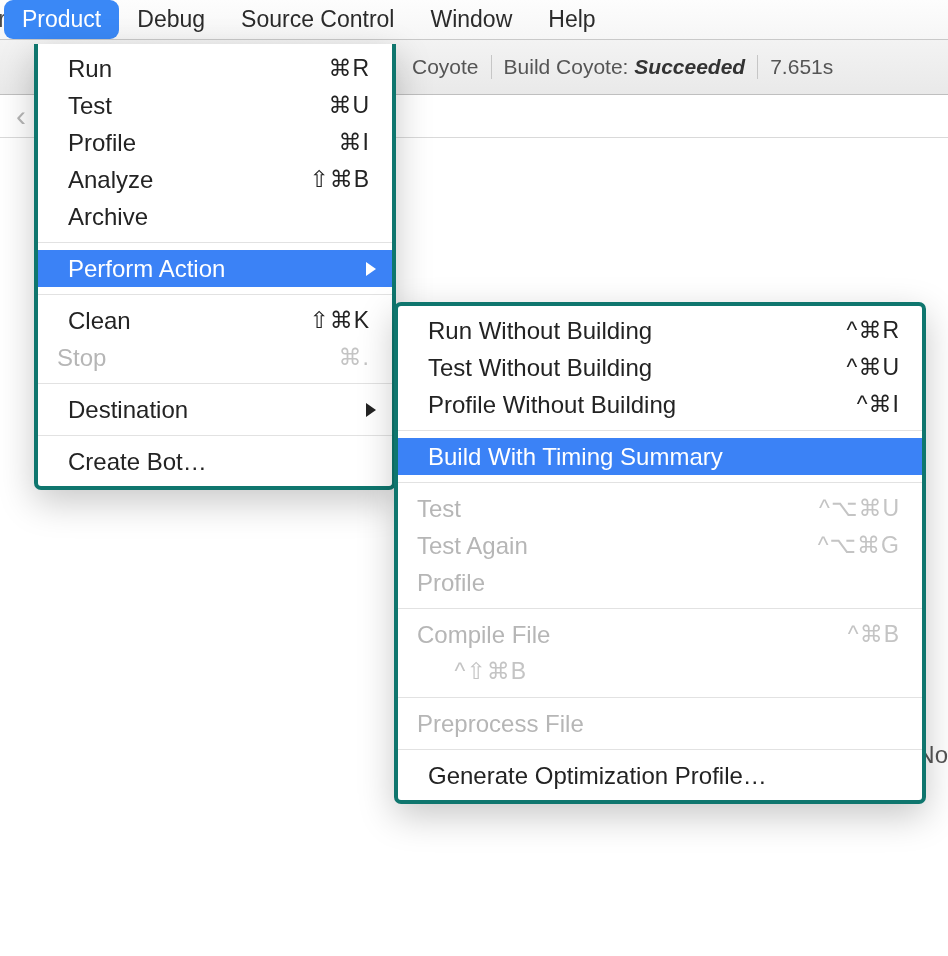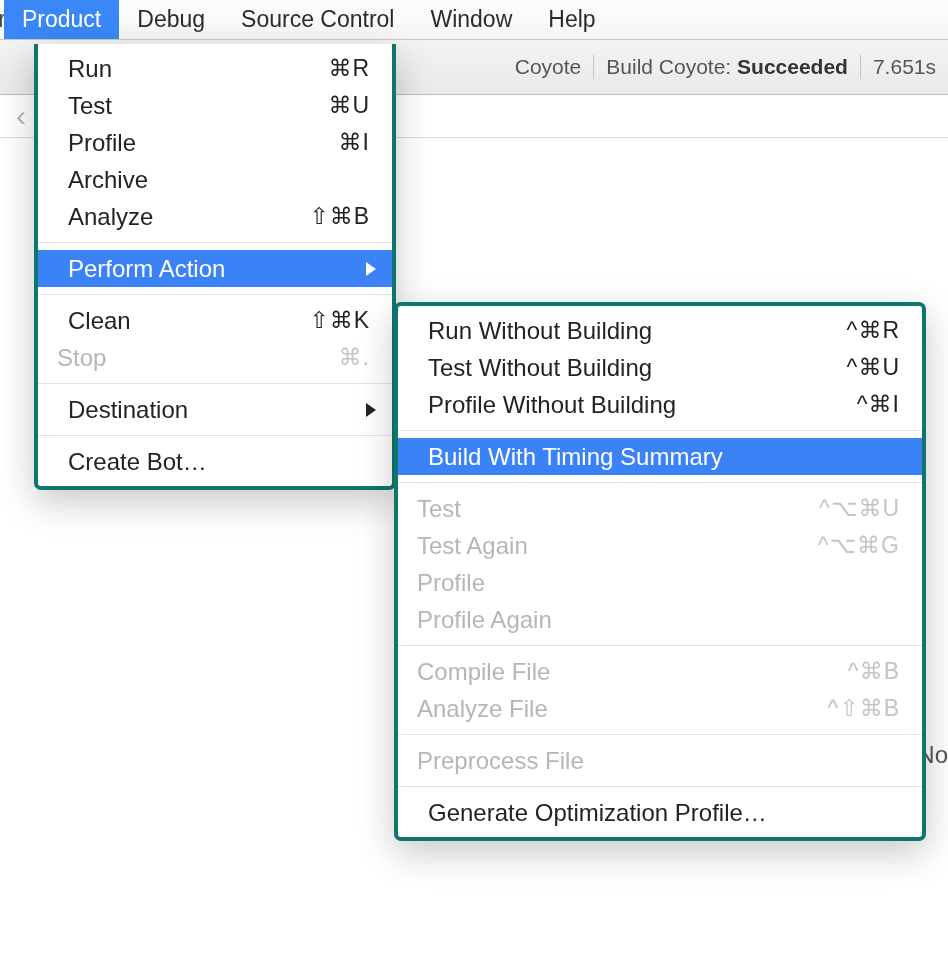--- a/index.html
+++ b/index.html
@@ -26,40 +26,41 @@
   .menubar-item {
     padding: 0 18px;
     display: flex; align-items: center;
     font-size: 23px;
     color: #2b2b2b;
     cursor: default;
   }
   .menubar-item.active {
     background: #3a88f6;
     color: #fff;
+    border-radius: 9px;
   }
   .toolbar {
     height: 55px;
     background: linear-gradient(#f3f3f3, #e9e9e9);
     border-bottom: 1px solid #bfbfbf;
     display: flex; align-items: center;
     padding-left: 400px;
-    font-size: 21px; color:#444;justify-content:flex-end;
+    font-size: 21px; color:#444;
   }
   .statusbox {
     display:flex; align-items:center; gap:0;
     height:36px;
   }
   .statusbox .seg {
     padding: 0 12px;
     border-right: 1px solid #c6c6c6;
     color:#555;
   }
   .statusbox .seg:last-child { border-right:none; }
-  .statusbox b { color:#333; font-weight:700; }
+  .statusbox b { color:#333; font-weight:700;font-style:italic; }
   .tabstrip {
     height: 43px;
     background: #fff;
     border-bottom: 1px solid #d9d9d9;
     display:flex; align-items:center;
     padding-left: 8px;
     color:#7d7d7d;
   }
   .backchev {
     font-size: 30px; color:#b6b6b6; padding:0 8px;
@@ -155,25 +156,25 @@
     </div>
     <div class="menu-row">
       <span class="label">Test</span>
       <span class="shortcut">⌘U</span>
     </div>
     <div class="menu-row">
       <span class="label">Profile</span>
       <span class="shortcut">⌘I</span>
     </div>
     <div class="menu-row">
-      <span class="label">Archive</span>
-    </div>
-    <div class="menu-row">
       <span class="label">Analyze</span>
       <span class="shortcut">⇧⌘B</span>
+    </div>
+    <div class="menu-row">
+      <span class="label">Archive</span>
     </div>
     <div class="menu-sep"></div>
     <div class="menu-row highlight">
       <span class="label">Perform Action</span>
       <span class="submenu-arrow"></span>
     </div>
     <div class="menu-sep"></div>
     <div class="menu-row">
       <span class="label">Clean</span>
       <span class="shortcut">⇧⌘K</span>
@@ -215,30 +216,26 @@
       <span class="label">Test</span>
       <span class="shortcut">^⌥⌘U</span>
     </div>
     <div class="menu-row disabled">
       <span class="label">Test Again</span>
       <span class="shortcut">^⌥⌘G</span>
     </div>
     <div class="menu-row disabled">
       <span class="label">Profile</span>
     </div>
-    <div class="menu-row disabled">
-      <span class="label">Profile Again</span>
-    </div>
     <div class="menu-sep"></div>
     <div class="menu-row disabled">
       <span class="label">Compile File</span>
       <span class="shortcut">^⌘B</span>
     </div>
     <div class="menu-row disabled">
-      <span class="label">Analyze File</span>
       <span class="shortcut">^⇧⌘B</span>
     </div>
     <div class="menu-sep"></div>
     <div class="menu-row disabled">
       <span class="label">Preprocess File</span>
     </div>
     <div class="menu-sep"></div>
     <div class="menu-row">
       <span class="label">Generate Optimization Profile…</span>
     </div>

